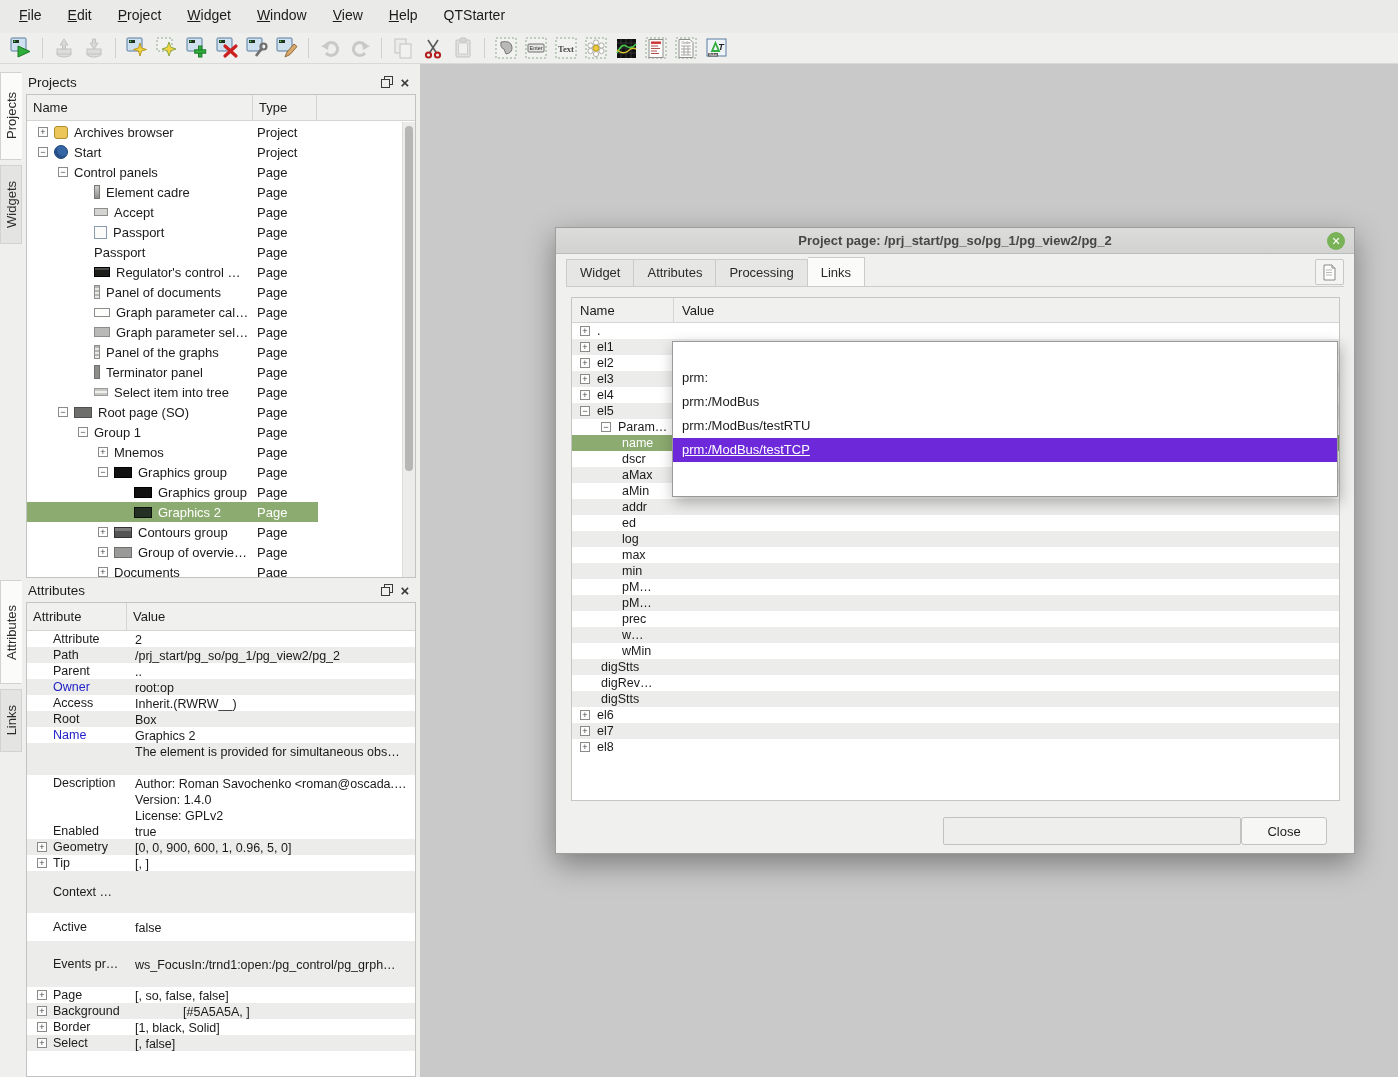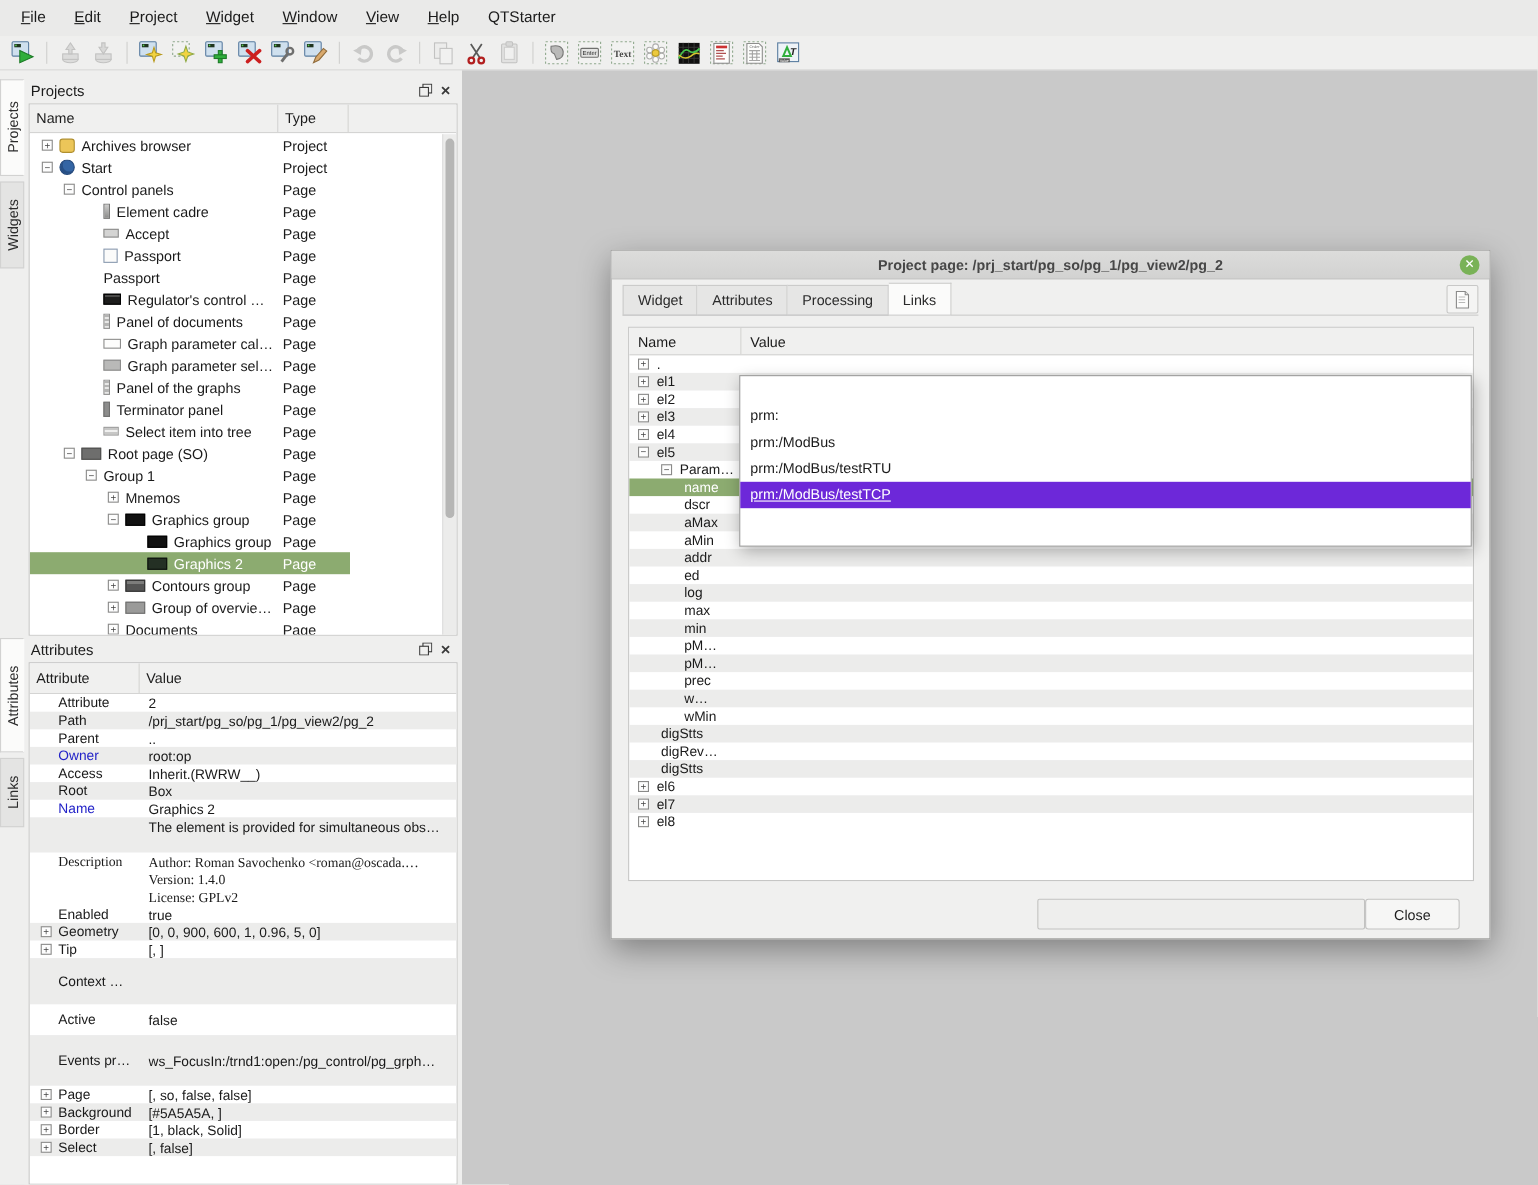--- a/index.html
+++ b/index.html
@@ -563,21 +563,21 @@
           <div class="at-row" style="height: 16px;">
             <span class="at-lab blue" style="top: 1px;">Name</span>
             <div class="at-val" style="top: 1px;">Graphics 2</div>
           </div>
           <div class="at-row g" style="height: 32px;">
             <span class="at-lab" style="top: 1px;"></span>
             <div class="at-val" style="top: 1px;">
               <div>The element is provided for simultaneous obs…</div>
             </div>
           </div>
-          <div class="at-row" style="height: 48px; font-family: Liberation Serif, serif;">
+          <div class="at-row" style="height: 48px;">
             <span class="at-lab" style="top: 1px;">Description</span>
             <div class="at-val" style="top: 1px;">
               <div>Author: Roman Savochenko &lt;roman@oscada.…</div>
               <div>Version: 1.4.0</div>
               <div>License: GPLv2</div>
             </div>
           </div>
           <div class="at-row" style="height: 16px;">
             <span class="at-lab" style="top: 1px;">Enabled</span>
             <div class="at-val" style="top: 1px;">true</div>
@@ -605,21 +605,21 @@
             <div class="at-val" style="top: 16px;">ws_FocusIn:/trnd1:open:/pg_control/pg_grph…</div>
           </div>
           <div class="at-row" style="height: 16px;">
             <span class="at-exp" style="top: 3px;">+</span>
             <span class="at-lab" style="top: 1px;">Page</span>
             <div class="at-val" style="top: 1px;">[, so, false, false]</div>
           </div>
           <div class="at-row g" style="height: 16px;">
             <span class="at-exp" style="top: 3px;">+</span>
             <span class="at-lab" style="top: 1px;">Background</span>
-            <div class="at-val" style="top: 1px;">[#5A5A5A, ]</div>
+            <div class="at-val" style="top: 1px; margin-left: 48px;">[#5A5A5A, ]</div>
           </div>
           <div class="at-row" style="height: 16px;">
             <span class="at-exp" style="top: 3px;">+</span>
             <span class="at-lab" style="top: 1px;">Border</span>
             <div class="at-val" style="top: 1px;">[1, black, Solid]</div>
           </div>
           <div class="at-row g" style="height: 16px;">
             <span class="at-exp" style="top: 3px;">+</span>
             <span class="at-lab" style="top: 1px; text-align: center;">Select</span>
             <div class="at-val" style="top: 1px;">[, false]</div>

